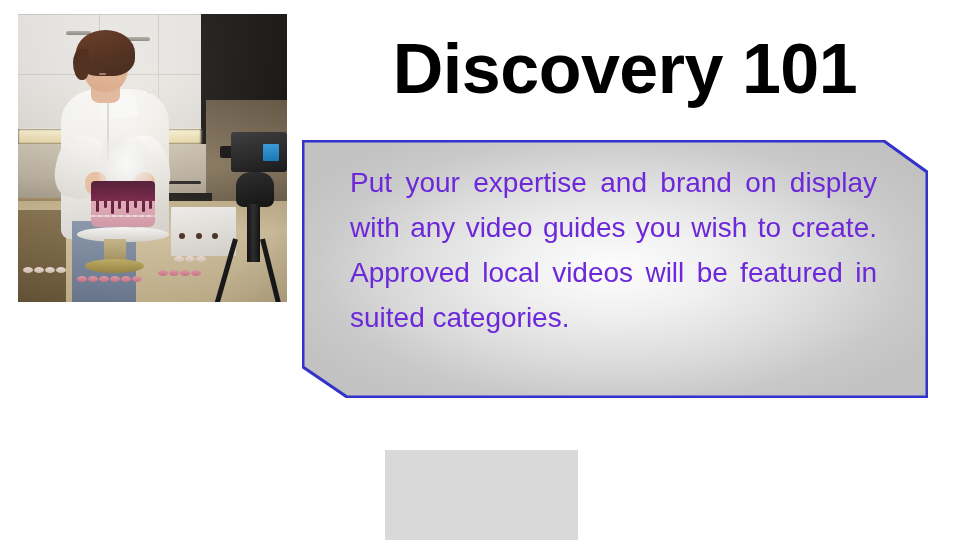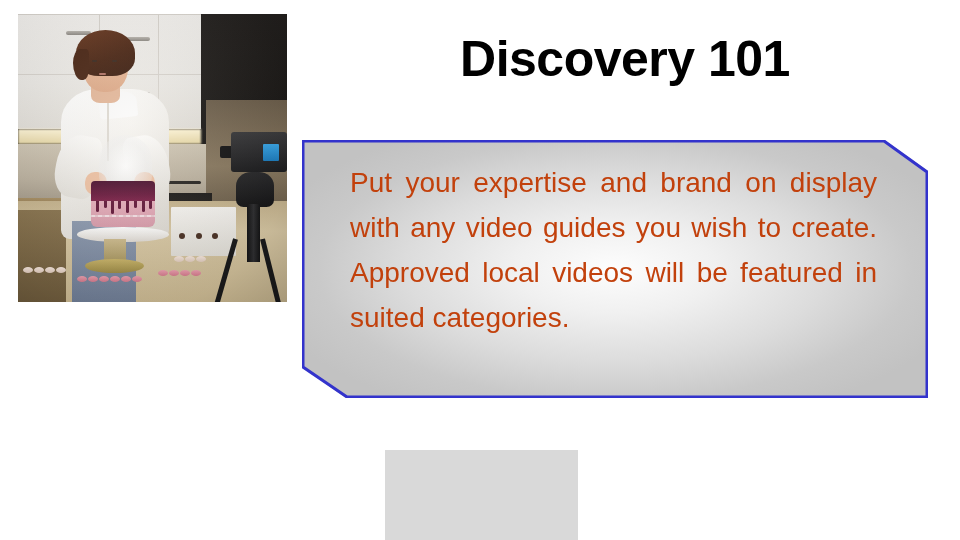--- a/index.html
+++ b/index.html
@@ -308,21 +308,21 @@
     pointer-events: none;
   }
 
   
   .title {
     position: absolute;
     left: 300px;
     top: 32px;
     width: 650px;
     text-align: center;
-    font-size: 50px;
+    font-size: 70px;
     font-weight: bold;
     color: #000000;
     letter-spacing: -0.5px;
     line-height: 1.08;
     white-space: nowrap;
   }
 
   
   .callout {
     position: absolute;
@@ -349,21 +349,21 @@
     height: 258px;
     pointer-events: none;
   }
   .callout-text {
     position: absolute;
     left: 350px;
     top: 160px;
     width: 527px;
     font-size: 28px;
     line-height: 45px;
-    color: #c2410c;
+    color: #6d28d9;
     text-align: justify;
     text-justify: inter-word;
   }
 
   
   .placeholder {
     position: absolute;
     left: 385px;
     top: 450px;
     width: 193px;

